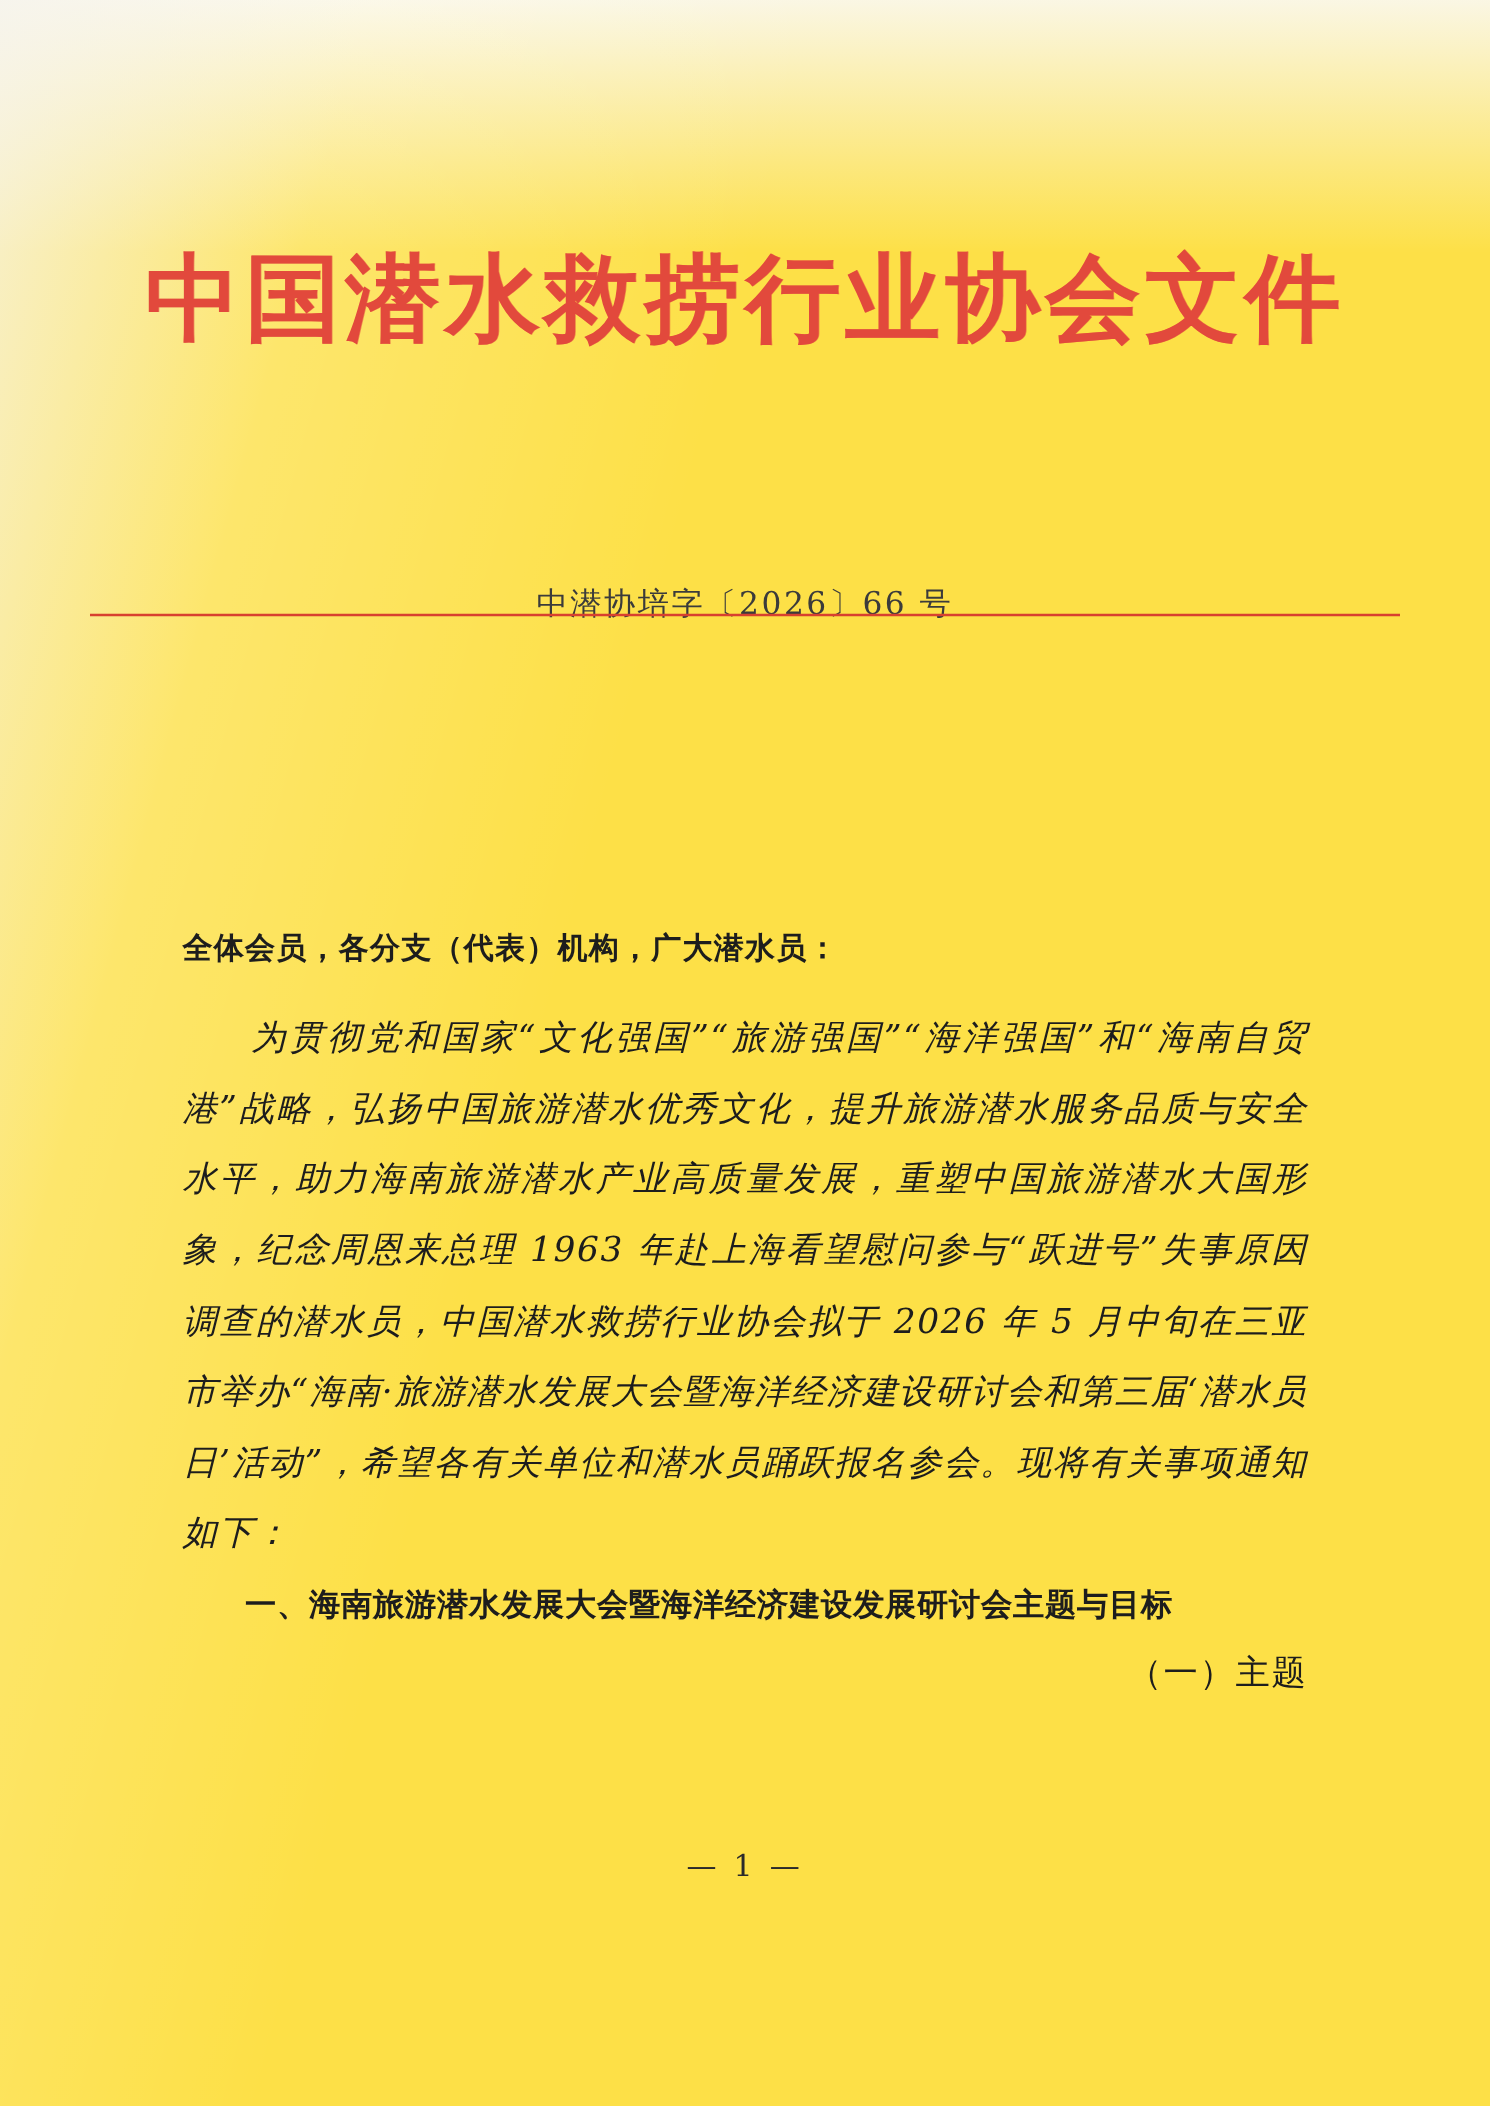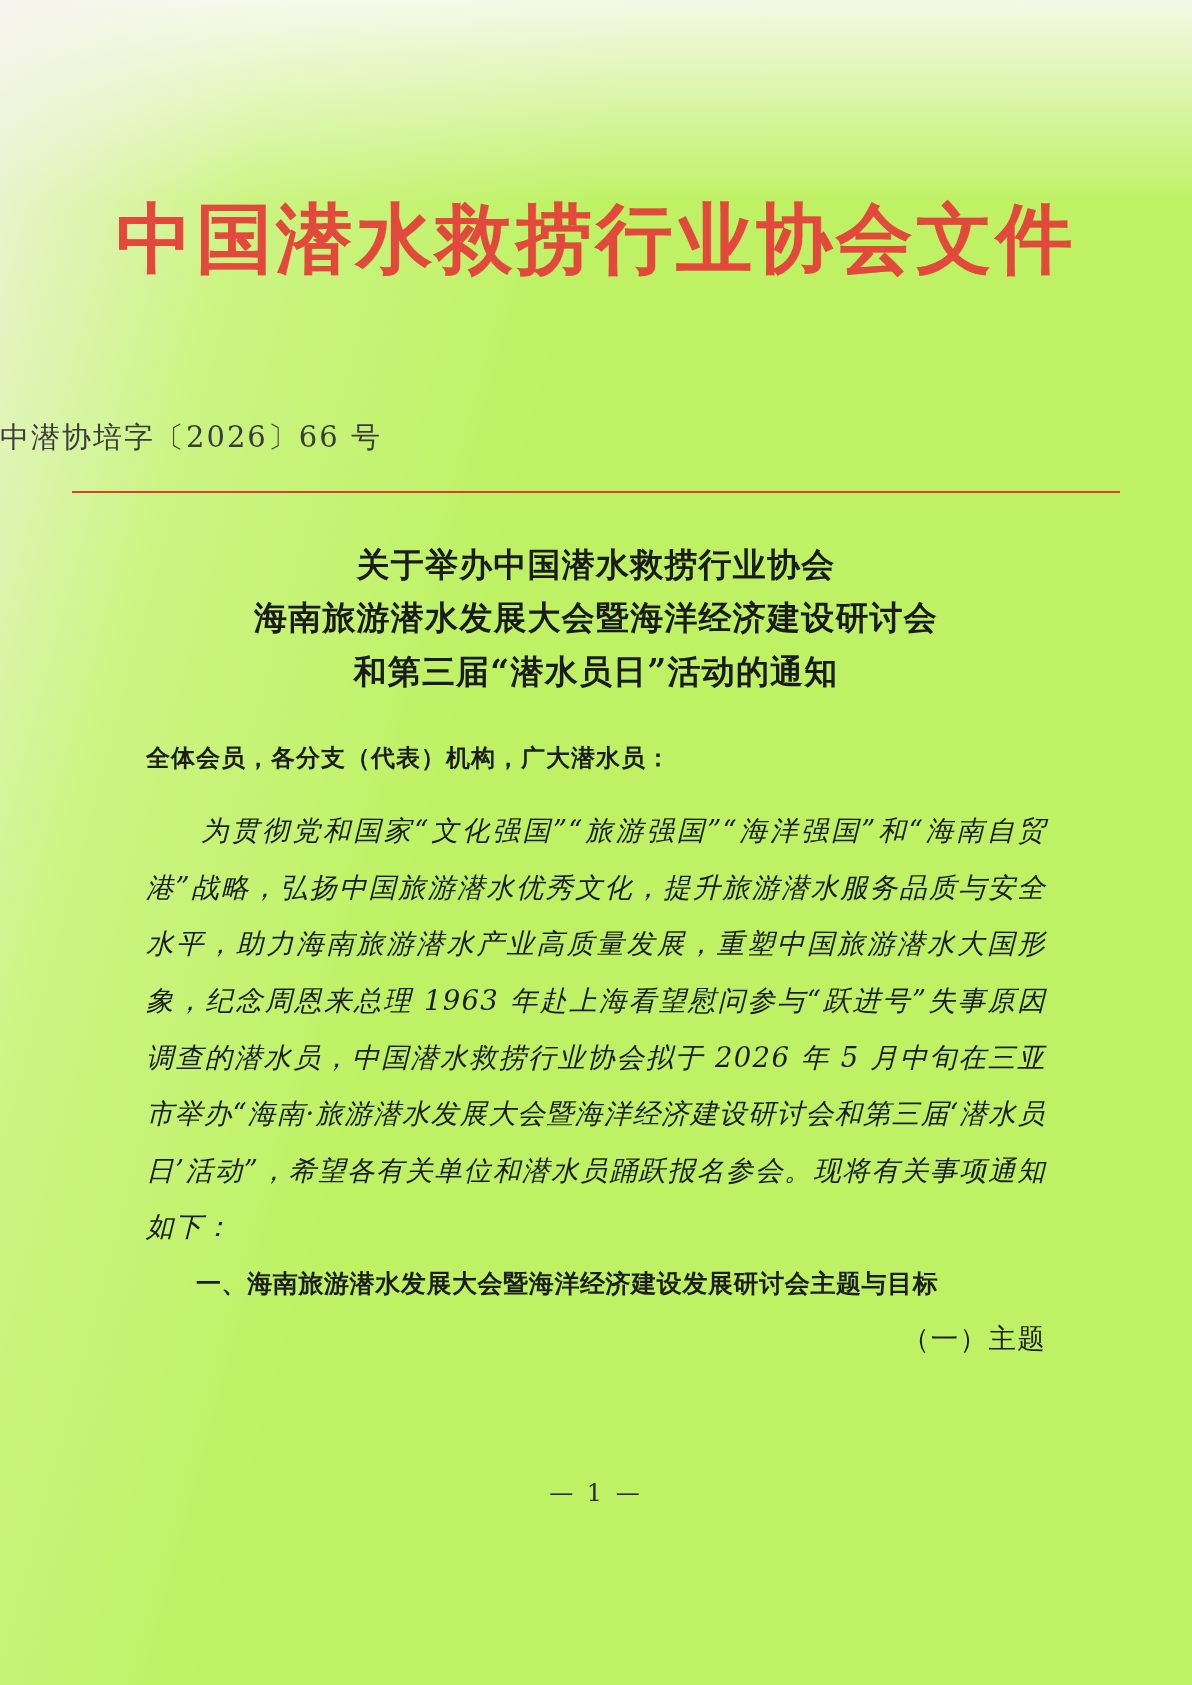--- a/index.html
+++ b/index.html
@@ -8,21 +8,21 @@
     background: #b8b8b8;
   }
   body {
     font-family: "DejaVu Sans", "Liberation Sans", sans-serif;
   }
   .page {
     position: relative;
     width: 1192px;
     height: 1685px;
     margin: 0 auto;
-    background: #bef264;
+    background: #fde047;
     overflow: hidden;
     box-sizing: border-box;
   }
   
   .paper-tint {
     position: absolute;
     inset: 0;
     background:
       linear-gradient(105deg, rgba(246,244,238,0.85) 0%, rgba(255,255,255,0.2) 18%, rgba(255,255,255,0) 40%),
       linear-gradient(180deg, rgba(250,249,245,0.9) 0%, rgba(255,255,255,0) 12%);
@@ -49,25 +49,26 @@
     letter-spacing: 4px;
     line-height: 1.12;
     color: #e2493c;
     white-space: nowrap;
     text-shadow: 0.5px 0 0 rgba(226,73,60,0.55);
   }
 
   
   .doc-number {
     position: absolute;
-    top: 418px;
+    top: 466px;
     left: 0;
     width: 100%;
+    text-align: center;
     font-family: "DejaVu Serif", "Liberation Serif", serif;
-    font-size: 29px;
+    font-size: 25px;
     letter-spacing: 2px;
     color: #3b3b3b;
   }
 
   
   .red-rule {
     position: absolute;
     top: 491px;
     left: 72px;
     width: 1048px;
@@ -161,25 +162,20 @@
   <div class="content">
 
     <div class="masthead">
       <div class="masthead-title">中国潜水救捞行业协会文件</div>
     </div>
 
     <div class="doc-number">中潜协培字〔2026〕66 号</div>
 
     <div class="red-rule"></div>
 
-    <div class="doc-title">
-      <span class="tline">关于举办中国潜水救捞行业协会</span>
-      <span class="tline">海南旅游潜水发展大会暨海洋经济建设研讨会</span>
-      <span class="tline">和第三届“潜水员日”活动的通知</span>
-    </div>
 
     <div class="body-block">
       <div class="salutation">全体会员，各分支（代表）机构，广大潜水员：</div>
 
       <p class="para">为贯彻党和国家“文化强国”“旅游强国”“海洋强国”和“海南自贸港”战略，弘扬中国旅游潜水优秀文化，提升旅游潜水服务品质与安全水平，助力海南旅游潜水产业高质量发展，重塑中国旅游潜水大国形象，纪念周恩来总理 1963 年赴上海看望慰问参与“跃进号”失事原因调查的潜水员，中国潜水救捞行业协会拟于 2026 年 5 月中旬在三亚市举办“海南·旅游潜水发展大会暨海洋经济建设研讨会和第三届‘潜水员日’活动”，希望各有关单位和潜水员踊跃报名参会。现将有关事项通知如下：</p>
 
       <p class="heading-1">一、海南旅游潜水发展大会暨海洋经济建设发展研讨会主题与目标</p>
 
       <p class="heading-2">（一）主题</p>
     </div>

